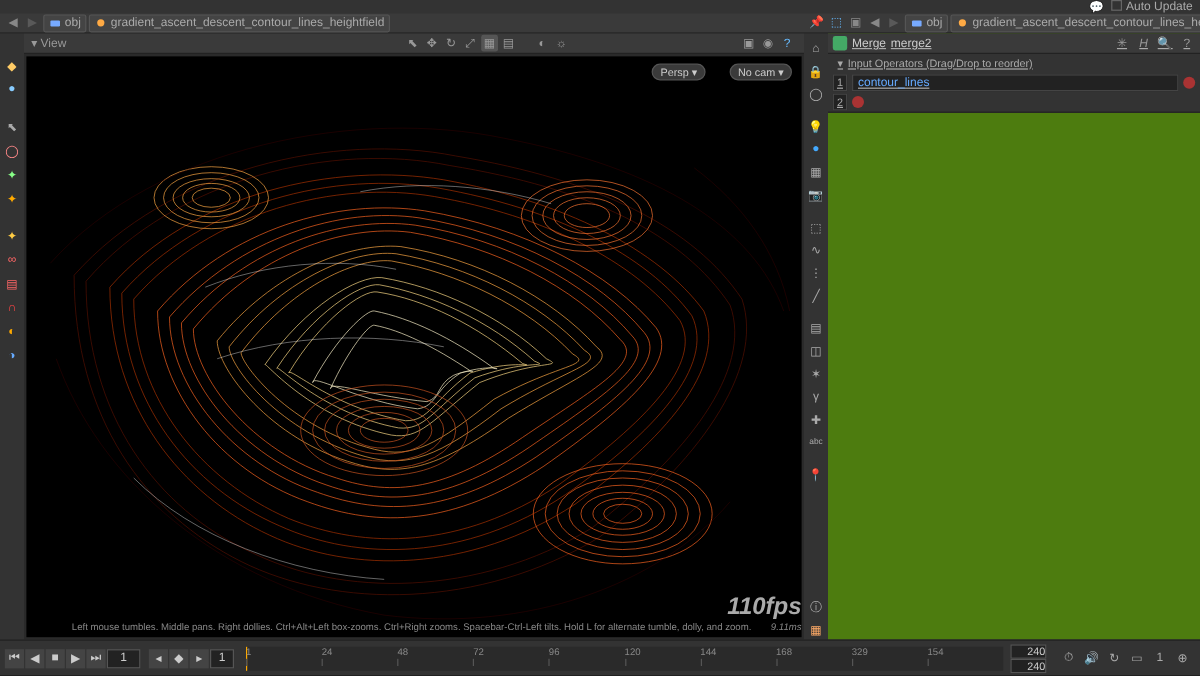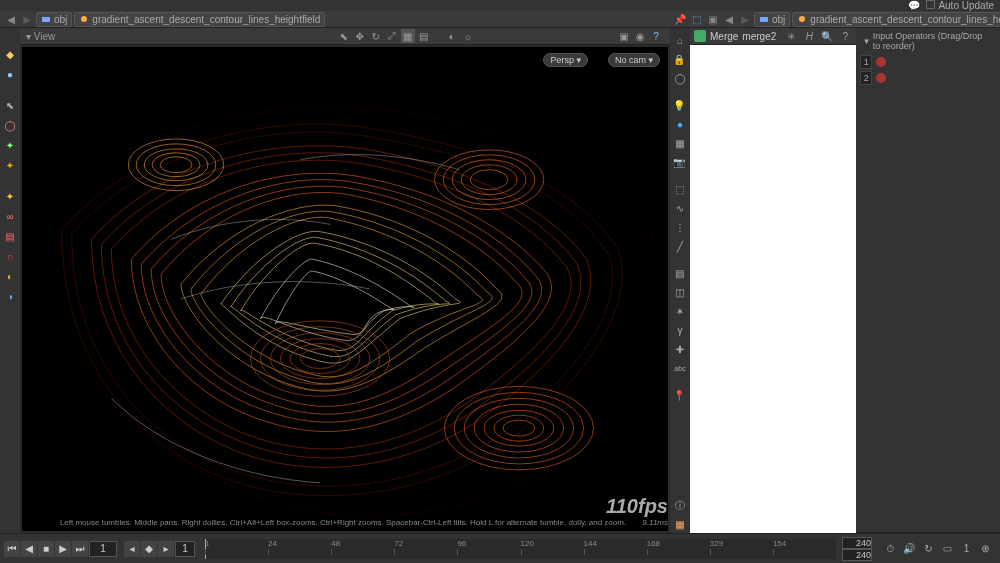--- a/index.html
+++ b/index.html
@@ -102,23 +102,24 @@
   width: 20px;
   background: #333;
   display: flex;
   flex-direction: column;
   align-items: center;
   padding-top: 4px;
   gap: 2px;
 }
 .right-panel {
   flex: 1;
-  background: #ffffff;
-  display: flex;
-  flex-direction: row;
+  background: #4d7c0f;
+  display: flex;
+  flex-direction: column;
+  text-decoration: underline;
 }
 .node-header {
   height: 17px;
   background: #3a3a3a;
   display: flex;
   align-items: center;
   padding: 0 4px;
   gap: 4px;
   border-bottom: 1px solid #222;
 }
@@ -456,20 +457,21 @@
       <span class="header-icon">🔍</span>
       <span class="header-icon">?</span>
     </div>
     <div class="param-section">
       <div class="param-header">
         <span style="margin-right:4px">▾</span>
         <span>Input Operators (Drag/Drop to reorder)</span>
       </div>
       <div class="param-row">
         <span class="param-num-box">1</span>
+        <input class="param-input" value="contour_lines" style="">
         <span class="red-dot"></span>
       </div>
       <div class="param-row">
         <span class="param-num-box">2</span>
         <span class="red-dot"></span>
       </div>
     </div>
   </div>
 </div>
 

